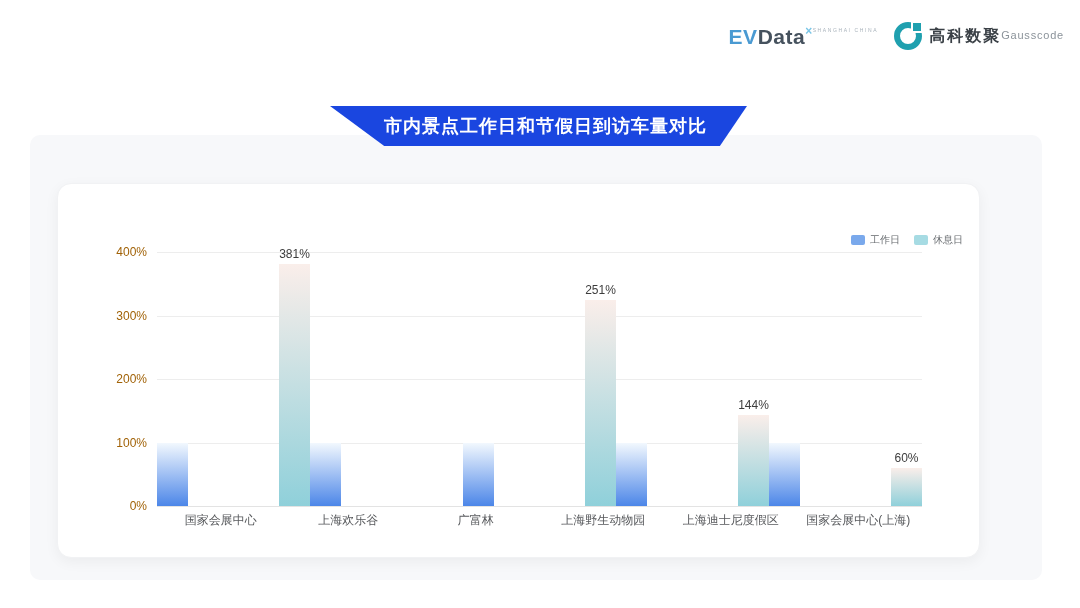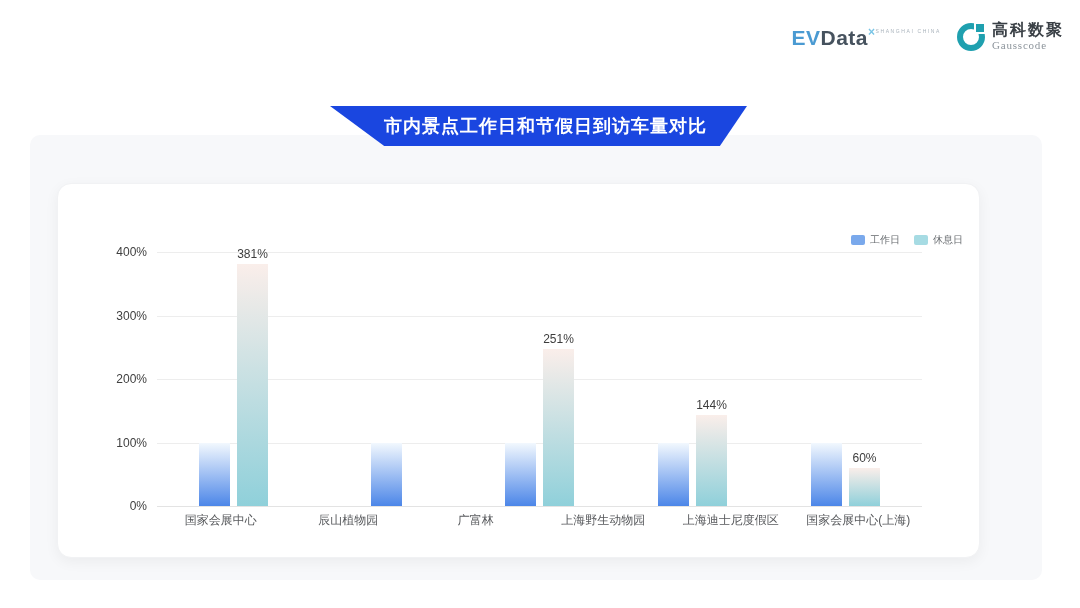--- a/index.html
+++ b/index.html
@@ -13,21 +13,21 @@
   .evdata-line { font-weight:bold; font-size:21px; letter-spacing:0.5px; }
   .evdata-line .ev { color:#4a9ad2; }
   .evdata-line .dat { color:#46525e; }
   .evdata-line .x { color:#79c5e6; font-size:12px; vertical-align:9px; font-weight:bold; }
   .evdata-sub { font-size:5px; color:#a9b3bc; letter-spacing:1.6px; margin-top:3px; }
   .gauss { display:flex; align-items:center; gap:7px; }
   .gicon { position:relative; width:28px; height:28px; display:inline-block; }
   .gicon .ring { position:absolute; inset:0; border:6px solid #1fa0af; border-radius:50%; }
   .gicon .notch { position:absolute; top:0; right:0; width:11px; height:11px; background:#fff; }
   .gicon .dot { position:absolute; top:1px; right:1px; width:8px; height:8px; background:#1fa0af; }
-  .gtext { display:flex; flex-direction:column; line-height:1;font-family:Liberation Serif, serif; }
+  .gtext { display:flex; flex-direction:row; line-height:1; }
   .gcn { font-size:16px; font-weight:bold; color:#3a4046; letter-spacing:2px; }
   .gen { font-size:11px; color:#8b939a; letter-spacing:0.8px; margin-top:2px; }
 
   
   .banner { position:absolute; left:330px; top:106px; width:417px; height:40px;
     background:#1a46e0; clip-path:polygon(0 0,100% 0,93.5% 100%,13% 100%);
     display:flex; align-items:center; justify-content:center; z-index:5; }
   .banner span { color:#ffffff; font-size:18px; font-weight:bold; letter-spacing:1px; padding-left:14px; }
 
   
@@ -41,23 +41,23 @@
   .legend { position:absolute; top:49px; right:16px; display:flex; gap:14px; align-items:center; }
   .legend-item { display:flex; align-items:center; gap:5px; cursor:pointer; }
   .legend-swatch { width:14px; height:10px; border-radius:2px; display:inline-block; }
   .legend-label { font-size:10px; color:#666a6e; }
 
   
   .plot { position:absolute; left:99px; top:68px; width:765px; height:254px; }
   .gridline { position:absolute; left:0; width:100%; height:1px; background:#ededed; }
   .gridline.zero { background:#e3e3e3; }
   .ytick { position:absolute; left:-72px; width:62px; text-align:right; font-size:12px;
-    color:#404040; transform:translateY(-50%); }
+    color:#a16207; transform:translateY(-50%); }
   .groups { position:absolute; inset:0; display:flex; align-items:flex-end; }
-  .group { flex:1; display:flex; justify-content:center; align-items:flex-end; gap:7px; height:100%; }
+  .group { flex:1; display:flex; justify-content:space-between; align-items:flex-end; gap:7px; height:100%; }
   .bar { width:31px; position:relative; }
   .dlabel { position:absolute; top:-17px; left:50%; transform:translateX(-50%);
     font-size:12px; color:#3d3d3d; white-space:nowrap; }
   .xlabels { position:absolute; left:99px; top:328px; width:765px; display:flex; }
   .xlabel { flex:1; text-align:center; font-size:12px; color:#57595c; white-space:nowrap; }
 </style>
 </head>
 <body>
 
 <div class="page">
@@ -113,41 +113,41 @@
             <div class="bar" style="height: 63.5px; background: linear-gradient(rgb(242, 248, 254), rgb(76, 134, 232));"></div>
             <div class="bar" style="height: 241.935px; background: linear-gradient(rgb(250, 238, 234), rgb(143, 208, 218));">
               <div class="dlabel">381%</div>
             </div>
           </div>
           <div class="group">
             <div class="bar" style="height: 63.5px; background: linear-gradient(rgb(242, 248, 254), rgb(76, 134, 232));"></div>
           </div>
           <div class="group">
             <div class="bar" style="height: 63.5px; background: linear-gradient(rgb(242, 248, 254), rgb(76, 134, 232));"></div>
-            <div class="bar" style="height: 157px; background: linear-gradient(rgb(250, 238, 234), rgb(143, 208, 218));">
+            <div class="bar" style="height: 206px; background: linear-gradient(rgb(250, 238, 234), rgb(143, 208, 218));">
               <div class="dlabel">251%</div>
             </div>
           </div>
           <div class="group">
             <div class="bar" style="height: 63.5px; background: linear-gradient(rgb(242, 248, 254), rgb(76, 134, 232));"></div>
             <div class="bar" style="height: 91.44px; background: linear-gradient(rgb(250, 238, 234), rgb(143, 208, 218));">
               <div class="dlabel">144%</div>
             </div>
           </div>
           <div class="group">
             <div class="bar" style="height: 63.5px; background: linear-gradient(rgb(242, 248, 254), rgb(76, 134, 232));"></div>
             <div class="bar" style="height: 38.1px; background: linear-gradient(rgb(250, 238, 234), rgb(143, 208, 218));">
               <div class="dlabel">60%</div>
             </div>
           </div>
         </div>
       </div>
     <div class="xlabels" id="xlabels">
         <div class="xlabel">国家会展中心</div>
-        <div class="xlabel">辰山植物园</div>
+        <div class="xlabel">上海欢乐谷</div>
         <div class="xlabel">广富林</div>
         <div class="xlabel">上海野生动物园</div>
         <div class="xlabel">上海迪士尼度假区</div>
         <div class="xlabel">国家会展中心(上海)</div>
       </div>
   </div>
 
 </div>
 
 </body></html>

